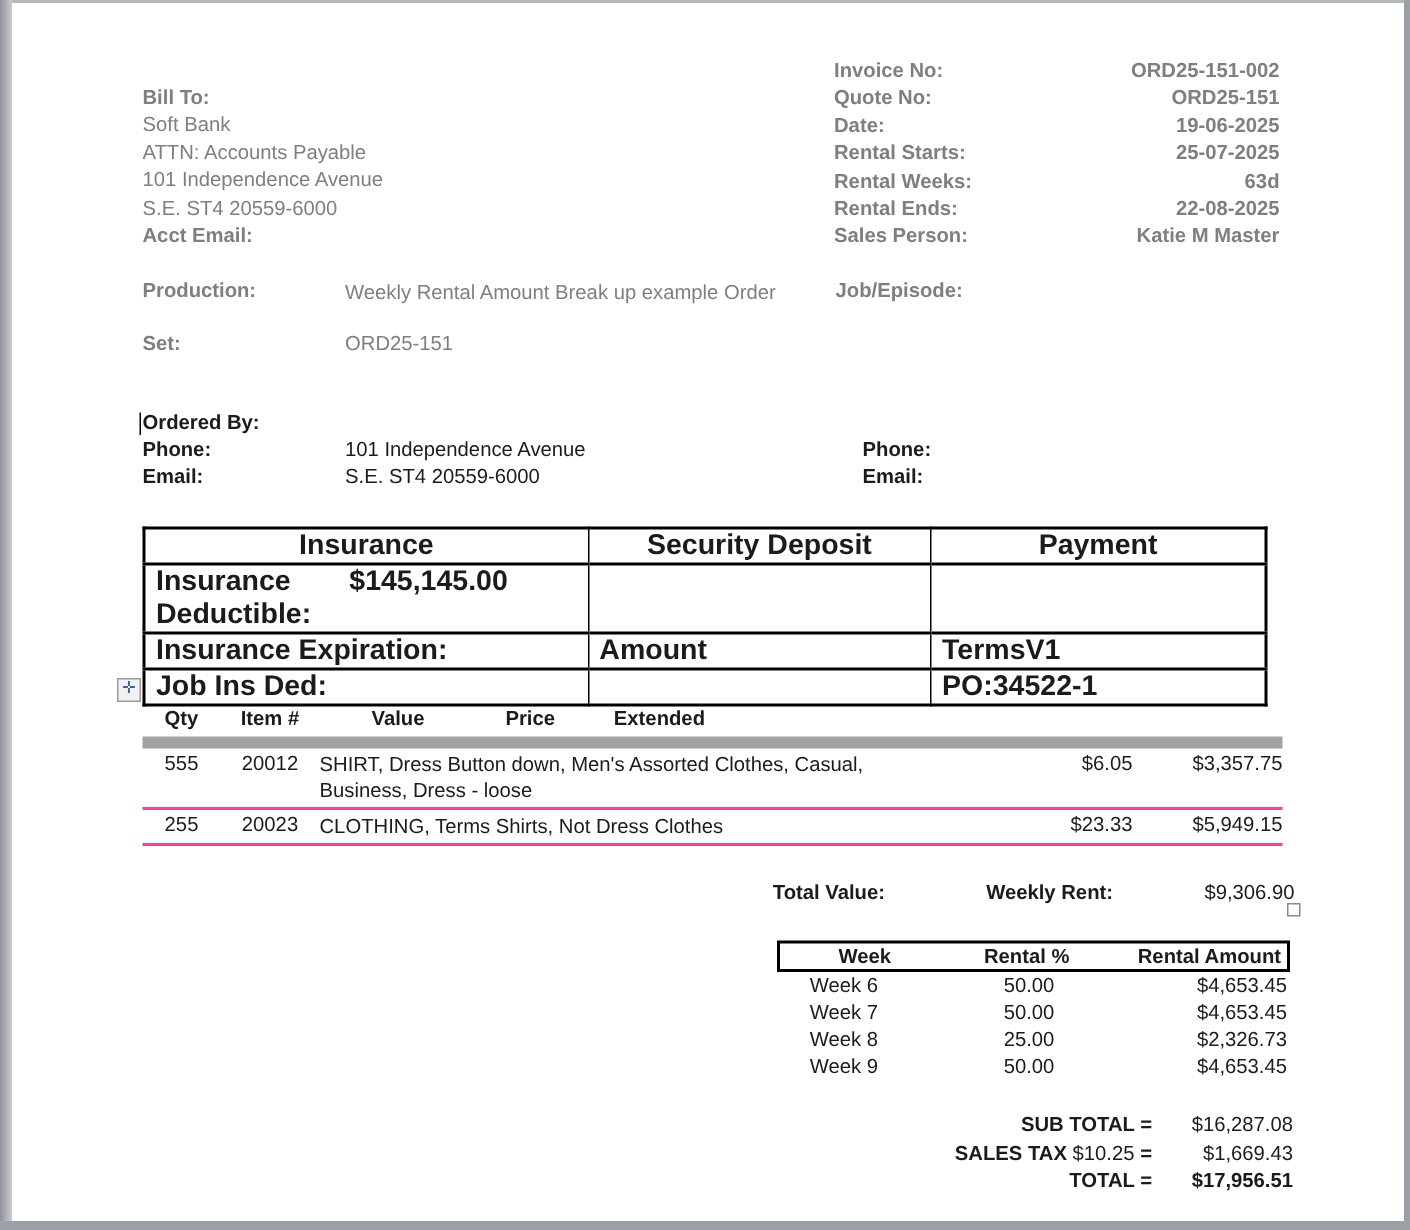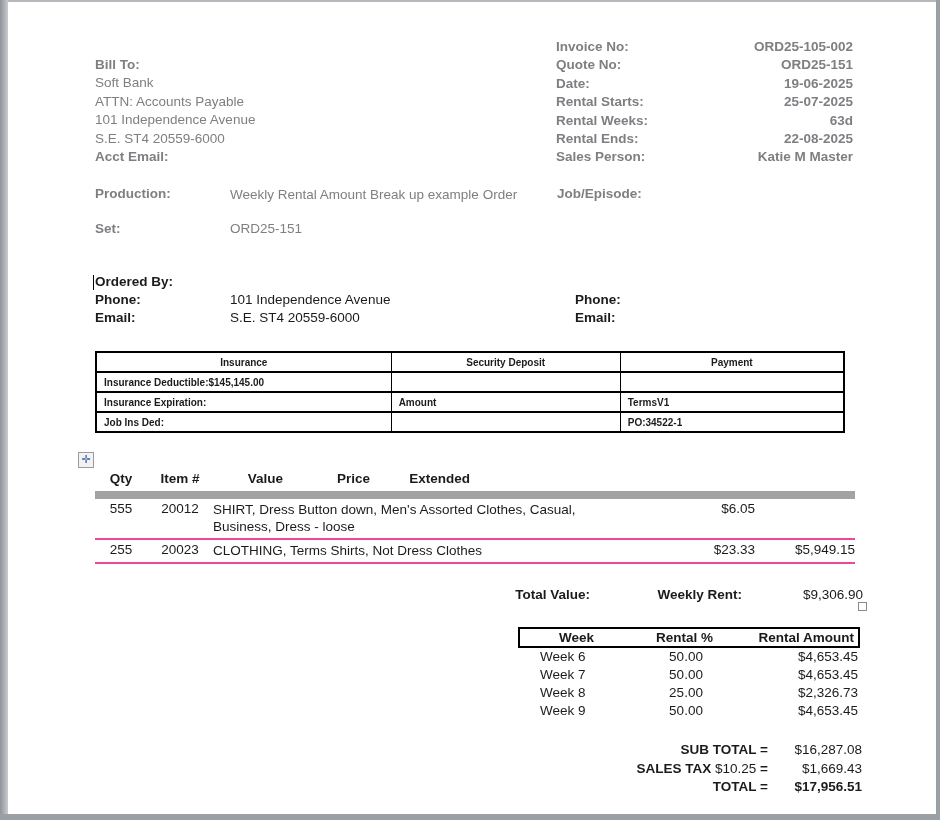--- a/index.html
+++ b/index.html
@@ -39,21 +39,21 @@
   .phone-label{left:95px;top:292px;}
   .phone-value{left:230px;top:292px;}
   .email-label{left:95px;top:310px;}
   .email-value{left:230px;top:310px;}
   .phone2-label{left:575px;top:292px;}
   .email2-label{left:575px;top:310px;}
 
   
   .ins-table{left:95px;top:351px;width:750px;border:2px solid #000;border-collapse:collapse;}
   .ins-table td{border:1px solid #000;border-top-width:2px;height:18px;padding:0 7px;
-    font-weight:bold;font-size:10px;vertical-align:middle;}
+    font-weight:bold;font-size:19px;vertical-align:middle;}
   .ins-table tr:first-child td{border-top-width:0;text-align:center;}
   .c1{width:281px;} .c2{width:216px;} .c3{width:210px;}
   .cell-flex{display:flex;}
 
   
   .tbl-handle{left:78px;top:452px;width:14px;height:14px;border:1px solid #9b9b9b;
     background:#f2f2f2;color:#3c62a8;font-size:11px;line-height:13px;text-align:center;}
   .items{left:95px;top:471px;width:760px;}
   .items-header{display:flex;border-bottom:8px solid #a3a3a3;padding-bottom:5px;font-weight:bold;}
   .items-row{display:flex;border-bottom:2px solid #ec4899;padding:2px 0 3px 0;}
@@ -99,21 +99,21 @@
     <div>Soft Bank</div>
     <div>ATTN: Accounts Payable</div>
     <div>101 Independence Avenue</div>
     <div>S.E. ST4 20559-6000</div>
     <div class="b">Acct Email:</div>
   </div>
 
   <div class="abs inv-info gray">
     <div class="inv-row">
       <span class="lab">Invoice No:</span>
-      <span class="val">ORD25-105-002</span>
+      <span class="val">ORD25-151-002</span>
     </div>
     <div class="inv-row">
       <span class="lab">Quote No:</span>
       <span class="val">ORD25-151</span>
     </div>
     <div class="inv-row">
       <span class="lab">Date:</span>
       <span class="val">19-06-2025</span>
     </div>
     <div class="inv-row">
@@ -197,20 +197,21 @@
       <span class="col-value">Value</span>
       <span class="col-price">Price</span>
       <span class="col-ext">Extended</span>
     </div>
     <div class="items-row">
       <span class="col-qty">555</span>
       <span class="col-item">20012</span>
       <span class="col-desc">SHIRT, Dress Button down, Men's Assorted Clothes, Casual, Business, Dress - loose</span>
       <span class="col-value"></span>
       <span class="col-price">$6.05</span>
+      <span class="col-ext">$3,357.75</span>
     </div>
     <div class="items-row">
       <span class="col-qty">255</span>
       <span class="col-item">20023</span>
       <span class="col-desc">CLOTHING, Terms Shirts, Not Dress Clothes</span>
       <span class="col-value"></span>
       <span class="col-price">$23.33</span>
       <span class="col-ext">$5,949.15</span>
     </div>
   </div>

